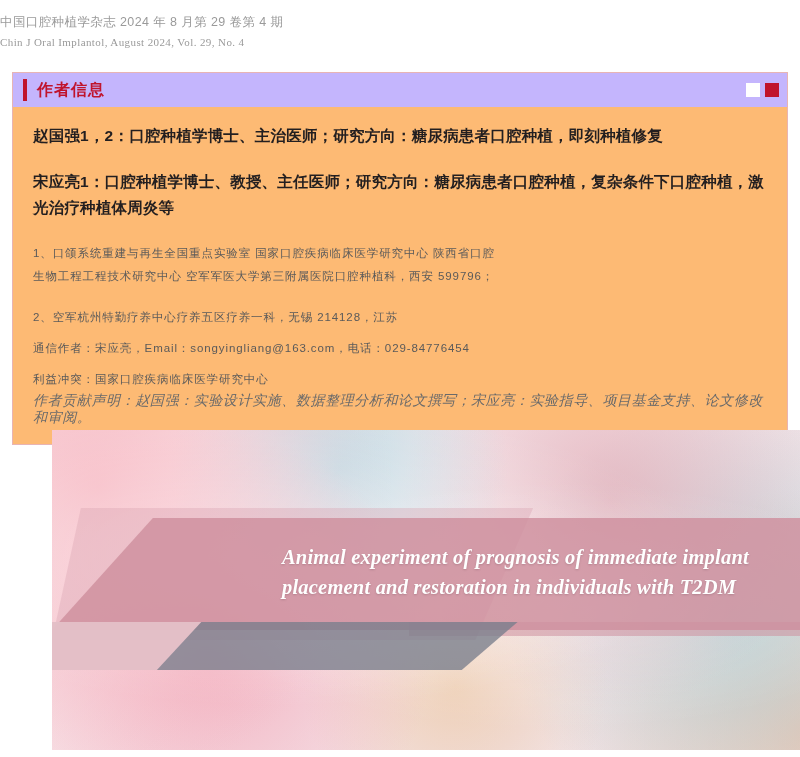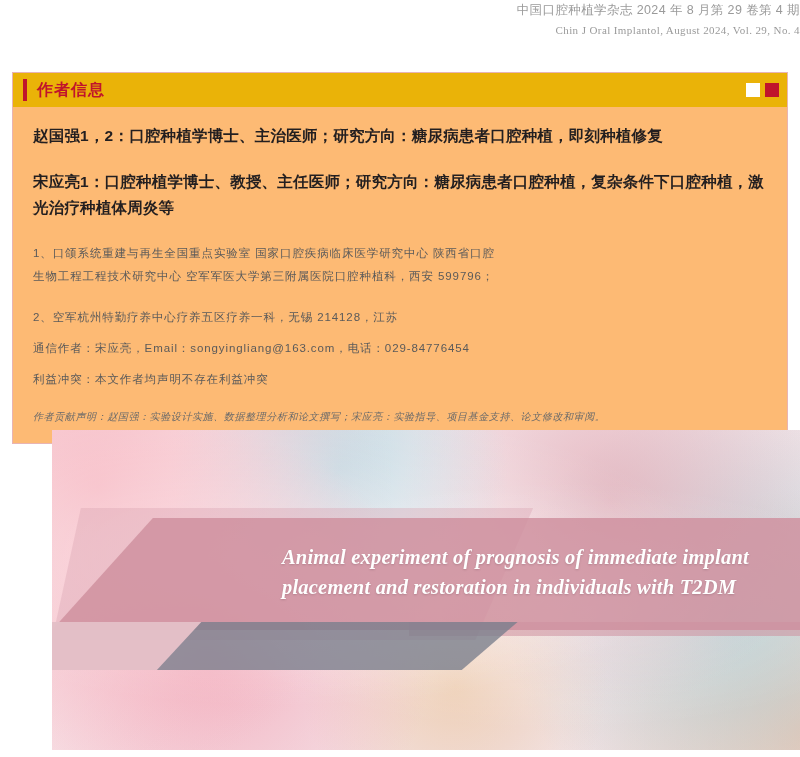--- a/index.html
+++ b/index.html
@@ -10,22 +10,22 @@
   body {
     width: 800px;
     height: 757px;
     position: relative;
     font-family: "Liberation Sans", sans-serif;
     overflow: hidden;
   }
 
   
   .journal-head {
-    text-align: right;
-    padding-top: 0;
+    text-align: left;
+    padding-top: 12px;
     color: #9a9a9a;
   }
   .journal-head .cn {
     font-size: 12.5px;
     letter-spacing: 0.4px;
     line-height: 20px;
   }
   .journal-head .en {
     font-size: 11px;
     letter-spacing: 0.4px;
@@ -38,21 +38,21 @@
     position: absolute;
     left: 12px;
     top: 72px;
     width: 776px;
     border: 1px solid #e8b4b4;
     box-sizing: border-box;
   }
   .panel-header {
     position: relative;
     height: 34px;
-    background: #eab308;
+    background: #c4b5fd;
     display: flex;
     align-items: center;
   }
   .panel-header .accent-bar {
     width: 4px;
     height: 22px;
     background: #c0142c;
     margin-left: 10px;
     margin-right: 10px;
   }
@@ -109,24 +109,24 @@
     line-height: 17px;
   }
   .conflict {
     font-size: 11.5px;
     color: #5a5a5a;
     letter-spacing: 0.9px;
     margin-top: 14px;
     line-height: 17px;
   }
   .contrib {
-    font-size: 10px;
+    font-size: 14px;
     color: #6a6a6a;
     letter-spacing: 0.6px;
-    margin-top: 20px;
+    margin-top: 4px;
     line-height: 17px;
     font-style: italic;
   }
 
   
   .banner {
     position: absolute;
     left: 12px;
     top: 414px;
     width: 776px;
@@ -229,21 +229,21 @@
   </div>
   <div class="panel-body">
     <div class="author-line">赵国强1，2：口腔种植学博士、主治医师；研究方向：糖尿病患者口腔种植，即刻种植修复</div>
     <div class="author-line">宋应亮1：口腔种植学博士、教授、主任医师；研究方向：糖尿病患者口腔种植，复杂条件下口腔种植，激光治疗种植体周炎等</div>
 
     <div class="affil">1、口颌系统重建与再生全国重点实验室 国家口腔疾病临床医学研究中心 陕西省口腔</div>
     <div class="affil second">生物工程工程技术研究中心 空军军医大学第三附属医院口腔种植科，西安 599796；</div>
     <div class="affil third">2、空军杭州特勤疗养中心疗养五区疗养一科，无锡 214128，江苏</div>
 
     <div class="contact">通信作者：宋应亮，Email：songyingliang@163.com，电话：029-84776454</div>
-    <div class="conflict">利益冲突：本文作者均声明不存在利益冲突</div>
+    <div class="conflict">利益冲突：国家口腔疾病临床医学研究中心</div>
     <div class="contrib">作者贡献声明：赵国强：实验设计实施、数据整理分析和论文撰写；宋应亮：实验指导、项目基金支持、论文修改和审阅。</div>
   </div>
 </section>
 
 <figure class="banner">
   <div class="wash-a"></div>
   <div class="band-soft"></div>
   <div class="band"></div>
   <div class="band-strip"></div>
   <div class="wedge"></div>

